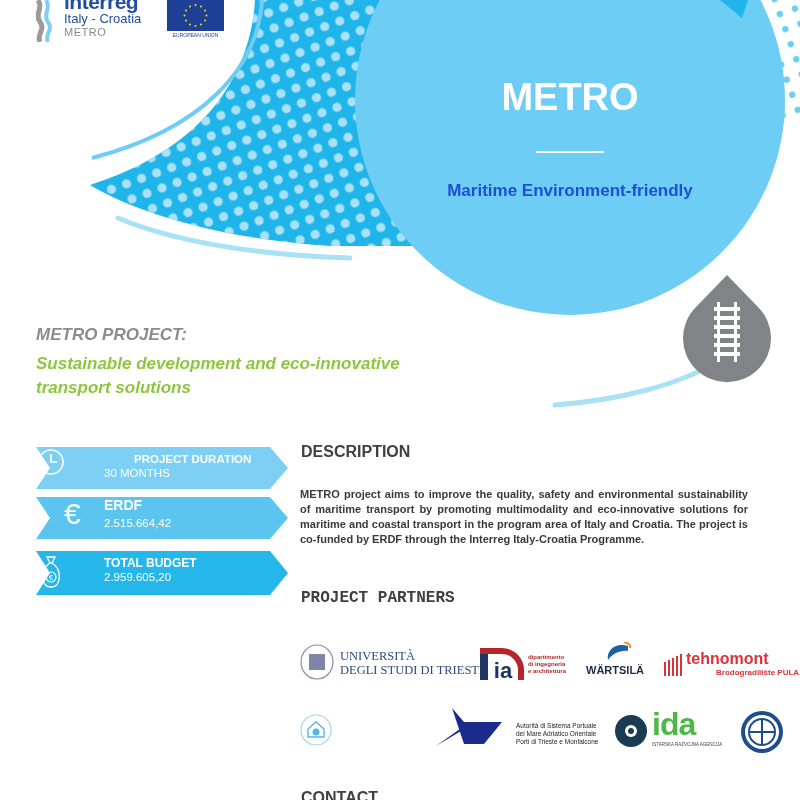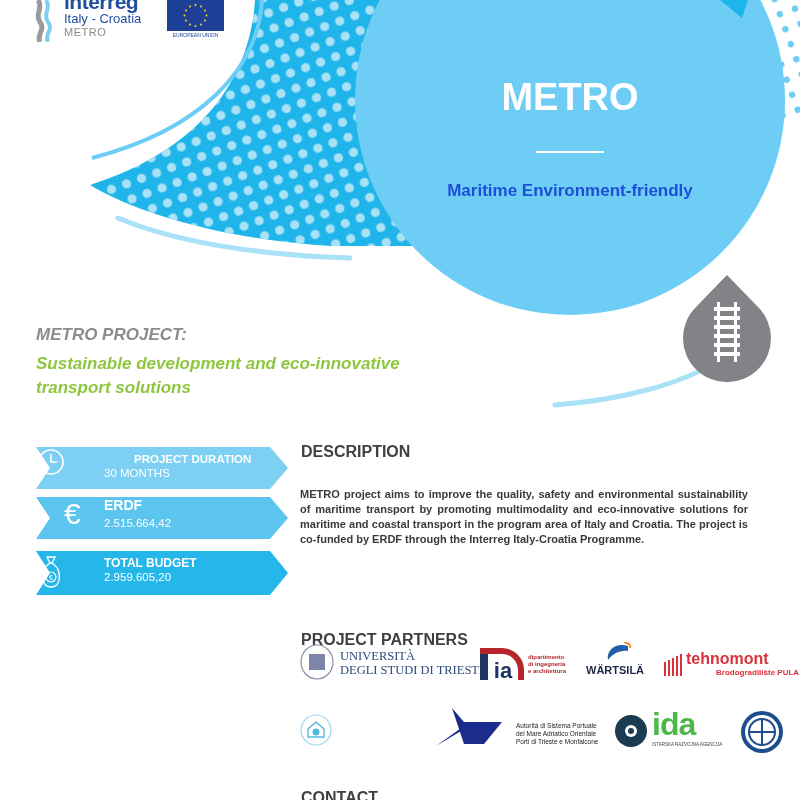--- a/index.html
+++ b/index.html
@@ -166,21 +166,21 @@
     <circle cx="15" cy="22" r="5" fill="none" stroke="#fff" stroke-width="1.2"></circle>
     <text x="15" y="25" font-size="7" fill="#fff" text-anchor="middle" font-family="Liberation Sans, sans-serif">€</text>
   </svg>
   <span class="info-label" style="top:5px;font-size:12px;">TOTAL BUDGET</span>
   <span class="info-value" style="top:20px;">2.959.605,20</span>
 </div>
 
 <div class="section-head" style="top:443px;">DESCRIPTION</div>
 <div class="abs desc-body">METRO project aims to improve the quality, safety and environmental sustainability of maritime transport by promoting multimodality and eco-innovative solutions for maritime and coastal transport in the program area of Italy and Croatia. The project is co-funded by ERDF through the Interreg Italy-Croatia Programme.</div>
 
-<div class="section-head" style="top:631px;">PROJECT PARTNERS</div>
+<div class="section-head" style="top:589px;font-family:Liberation Mono, monospace;">PROJECT PARTNERS</div>
 
 <div class="partner" style="left:300px;top:644px;width:180px;height:38px;">
   <svg width="34" height="36" viewBox="0 0 34 36" style="position:absolute;left:0;top:0;">
     <ellipse cx="17" cy="18" rx="16" ry="17" fill="none" stroke="#8a8fa8" stroke-width="1.2"></ellipse>
     <rect x="9" y="10" width="16" height="16" fill="#7d86a8"></rect>
   </svg>
   <div class="unit-text" style="position:absolute;left:40px;top:5px;white-space:nowrap;">
     <div>UNIVERSITÀ</div>
     <div>DEGLI STUDI DI TRIESTE</div>
   </div>

